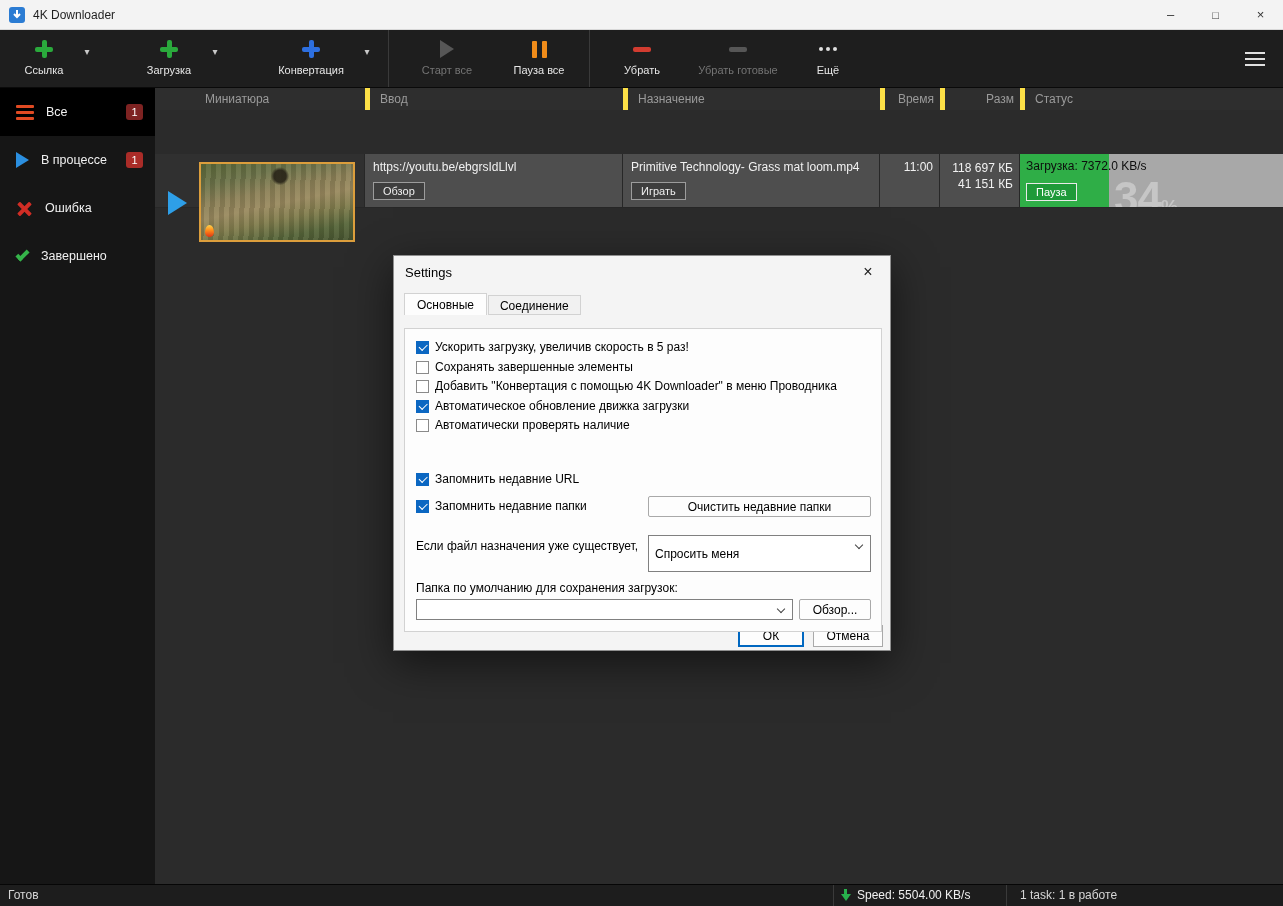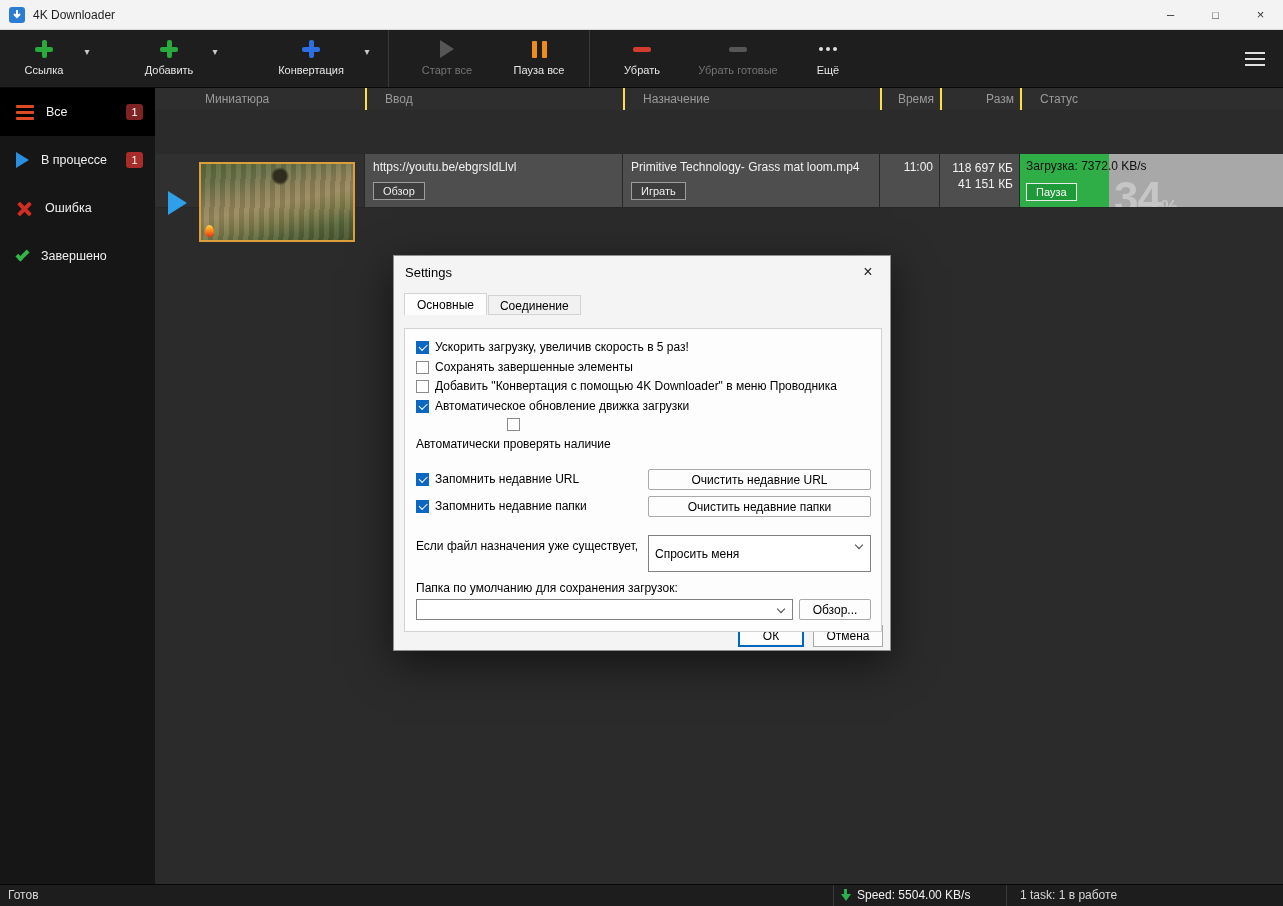--- a/index.html
+++ b/index.html
@@ -52,21 +52,21 @@
   .ic-list { display:flex; flex-direction:column; gap:3px; width:18px; }
   .ic-list i { height:3px; background:#e04a22; border-radius:1px; }
   .ic-play-blue { width:0; height:0; border-style:solid; border-width:8px 0 8px 13px; border-color:transparent transparent transparent #2b8fe0; }
   .ic-check { width:13px; height:7px; border-left:4px solid #35b44a; border-bottom:4px solid #35b44a; transform:rotate(-45deg); margin-top:-4px; }
   .ic-x { position:relative; width:17px; height:17px; }
   .ic-x::before, .ic-x::after { content:""; position:absolute; left:0; top:7px; width:17px; height:4px; background:#d12d25; border-radius:1px; }
   .ic-x::before { transform:rotate(45deg); } .ic-x::after { transform:rotate(-45deg); }
 
   
   .thead { position:absolute; left:155px; top:88px; right:0; height:22px; background:#2e2e2e; display:flex; font-size:12px; color:#9a9a9a; }
-  .th { height:100%; display:flex; align-items:center; padding-left:18px; border-left:2px solid #fde047; }
+  .th { height:100%; display:flex; align-items:center; padding-left:10px; border-left:5px solid #fde047; }
   .th.first { border-left:none; padding-left:50px; }
   .c1 { width:210px; } .c2 { width:258px; } .c3 { width:257px; }
   .c4 { width:60px; } .c5 { width:80px; } .c6 { width:263px; }
   .th.c4, .th.c5 { justify-content:flex-end; padding-right:6px; }
   .trow { position:absolute; left:155px; top:110px; right:0; height:98px; display:flex; }
   .td { position:relative; background:#4e4e4e; border-right:1px solid #272727; border-bottom:1px solid #272727;margin-top:44px; }
   .td.c1 { background:#303030; }
   .td.c6 { background:#a8a8a8; border-right:none; overflow:hidden; }
   .row-play { position:absolute; left:13px; top:37px; width:0; height:0; border-style:solid; border-width:12px 0 12px 19px; border-color:transparent transparent transparent #2e9fe8; }
   .thumb { position:absolute; left:44px; top:8px; width:156px; height:80px; border:2px solid #dc9e3c;
@@ -103,21 +103,21 @@
   .dlg-close { position:absolute; right:0; top:0; width:44px; height:32px; display:flex; align-items:center; justify-content:center; font-size:16px; color:#222; }
   .tabs { position:absolute; left:10px; top:37px; display:flex; align-items:flex-end; z-index:12; }
   .tab { border:1px solid #d2d2d2; font-size:12px; }
   .tab.active { background:#fdfdfd; padding:4px 12px 6px; border-bottom:none; height:22px; z-index:13; }
   .tab.inactive { background:#f1f1f1; padding:3px 11px; height:20px; margin-left:1px; }
   .panel { position:absolute; left:10px; top:72px; width:478px; height:304px; background:#fdfdfd; border:1px solid #d2d2d2; z-index:11; }
   .cb-row { position:absolute; left:11px; display:flex; align-items:center; gap:6px; white-space:nowrap; }
   .cb-box { width:13px; height:13px; border:1px solid #8a8a8a; background:#fff; position:relative; flex:none; }
   .cb-box.checked { background:#0b67c2; border-color:#0b67c2; }
   .cb-box.checked::after { content:""; position:absolute; left:2px; top:2.5px; width:7px; height:3.5px; border-left:1.6px solid #fff; border-bottom:1.6px solid #fff; transform:rotate(-45deg); }
-  .r1 { top:11px; } .r2 { top:31px; } .r3 { top:50px; } .r4 { top:70px; } .r5 { top:89px;flex-direction:column; }
+  .r1 { top:11px; } .r2 { top:31px; } .r3 { top:50px; } .r4 { top:70px; } .r5 { top:89px; }
   .row-url-cb { top:143px; } .row-folders-cb { top:170px; }
   .mini-btn { position:absolute; background:#fdfdfd; border:1px solid #a9a9a9; font-size:12px; display:flex; align-items:center; justify-content:center; border-radius:2px; }
   .btn-clear-url { left:243px; top:140px; width:223px; height:21px; }
   .btn-clear-folders { left:243px; top:167px; width:223px; height:21px; }
   .exists-label { position:absolute; left:11px; top:210px; }
   .combo { position:absolute; background:#fff; border:1px solid #808080; display:flex; align-items:center; padding-left:6px; font-size:12px; }
   .combo .chev { position:absolute; right:8px; top:6px; width:6px; height:6px; border-right:1.4px solid #444; border-bottom:1.4px solid #444; transform:rotate(45deg); }
   .combo-exists { left:243px; top:206px; width:223px; height:37px; }
   .folder-label { position:absolute; left:11px; top:252px; }
   .combo-folder { left:11px; top:270px; width:377px; height:21px; }
@@ -152,21 +152,21 @@
           </span>
         <span class="tb-label">Ссылка</span>
       </div>
       <div class="tb-caret">▾</div>
     </div>
     <div class="tb-group g-download">
       <div class="tb-btn tb-download">
         <span class="ic">
             <span class="ic-plus green"></span>
           </span>
-        <span class="tb-label">Добавить</span>
+        <span class="tb-label">Загрузка</span>
       </div>
       <div class="tb-caret">▾</div>
     </div>
     <div class="tb-group g-convert">
       <div class="tb-btn tb-convert">
         <span class="ic">
             <span class="ic-plus blue"></span>
           </span>
         <span class="tb-label">Конвертация</span>
       </div>
@@ -326,21 +326,20 @@
       </label>
       <label class="cb-row r5">
         <span class="cb-box"></span>
         <span class="cb-label">Автоматически проверять наличие</span>
       </label>
 
       <label class="cb-row row-url-cb">
         <span class="cb-box checked"></span>
         <span class="cb-label">Запомнить недавние URL</span>
       </label>
-      <button class="mini-btn btn-clear-url">Очистить недавние URL</button>
 
       <label class="cb-row row-folders-cb">
         <span class="cb-box checked"></span>
         <span class="cb-label">Запомнить недавние папки</span>
       </label>
       <button class="mini-btn btn-clear-folders">Очистить недавние папки</button>
 
       <span class="exists-label">Если файл назначения уже существует,</span>
       <div class="combo combo-exists">
         <span>Спросить меня</span>

